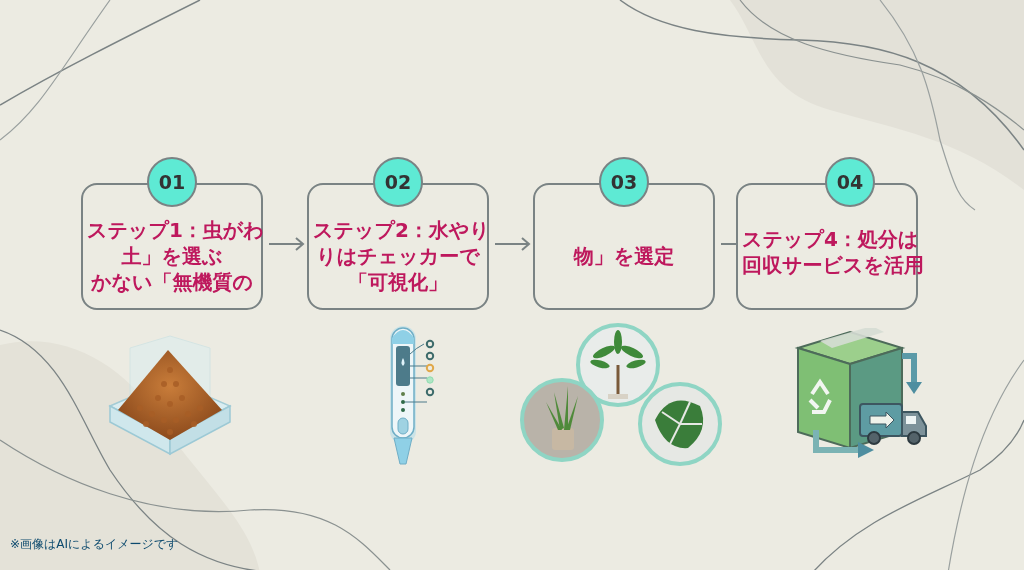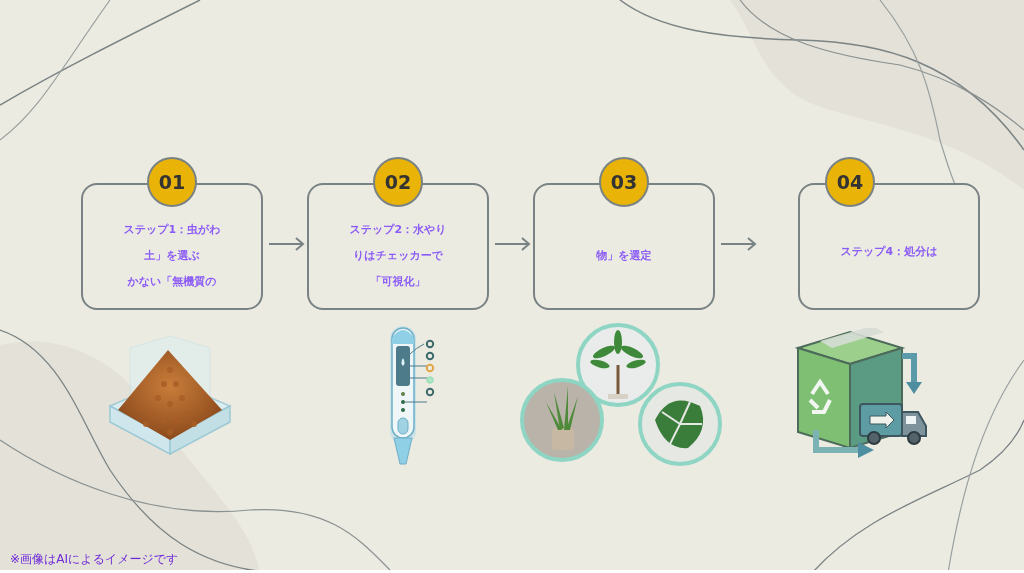--- a/index.html
+++ b/index.html
@@ -11,33 +11,33 @@
   .bg-layer { position: absolute; inset: 0; }
   .footer-strip { position: absolute; left: 0; right: 0; bottom: 0; height: 3px; background: #ffffff; }
   .step-box {
     position: absolute; top: 183px; width: 182px; height: 127px;
     border: 2px solid #7a8384; border-radius: 16px; background: #ecebe2;
     box-sizing: border-box;
     display: flex; align-items: center; justify-content: center;
   }
   .step-num {
     position: absolute; top: 157px; width: 50px; height: 50px; border-radius: 50%;
-    border: 2px solid #7a8384; background: #eab308; box-sizing: border-box;
+    border: 2px solid #7a8384; background: #5eead4; box-sizing: border-box;
     display: flex; align-items: center; justify-content: center;
     font-weight: bold; font-size: 19px; color: #333;
   }
   .step-text {
-    font-weight: bold; font-size: 11px; line-height: 26px; color: #8b5cf6;
+    font-weight: bold; font-size: 20px; line-height: 26px; color: #be185d;
     text-align: center; padding: 18px 8px 0 8px; width: 170px; word-break: break-all;
   }
   .step-text span { display: block; white-space: nowrap; }
   .arrow { position: absolute; top: 236px; width: 40px; height: 16px; }
   .illus { position: absolute; }
   .caption {
-    position: absolute; left: 10px; bottom: 5px; font-size: 12px; color: #6d28d9;
+    position: absolute; left: 10px; bottom: 20px; font-size: 12px; color: #0c4a6e;
   }
 </style>
 </head>
 <body>
 
 <svg class="bg-layer" width="1024" height="573" viewBox="0 0 1024 573">
   <path d="M730 0 C 760 40, 760 90, 830 110 C 900 130, 960 140, 1024 190 L1024 0 Z" fill="#e3e1d8"></path>
   <path d="M0 345 C 60 330, 120 360, 160 420 C 200 480, 250 520, 260 573 L 0 573 Z" fill="#e4e2d8"></path>
   <path d="M0 0 C 60 0, 120 30, 150 40" fill="none"></path>
   <path d="M0 105 C 60 70, 120 40, 200 0" stroke="#7b8384" stroke-width="1.5" fill="none"></path>
@@ -84,23 +84,24 @@
     <span>物」を選定</span>
   </div>
 </div>
 <div class="step-num" style="left:599px;text-align:right;">03</div>
 
 <svg class="arrow" style="left:719px;" viewBox="0 0 40 16">
   <line x1="2" y1="8" x2="36" y2="8" stroke="#7a8384" stroke-width="2"></line>
   <polyline points="29,2 36,8 29,14" fill="none" stroke="#7a8384" stroke-width="2"></polyline>
 </svg>
 
-<div class="step-box" style="left:798px;justify-content:center;">
+<div class="step-box" style="left:736px;justify-content:center;">
   <div class="step-text" style="padding-top:10px;">
     <span>ステップ4：処分は</span>
+    <span>回収サービスを活用</span>
   </div>
 </div>
 <div class="step-num" style="left:825px;">04</div>
 
 <svg class="illus" style="left:100px; top:328px;" width="140" height="130" viewBox="0 0 140 130">
   <defs>
     <radialGradient id="soilG" cx="50%" cy="40%" r="60%">
       <stop offset="0%" stop-color="#c97d3a"></stop>
       <stop offset="100%" stop-color="#8c4a1c"></stop>
     </radialGradient>

